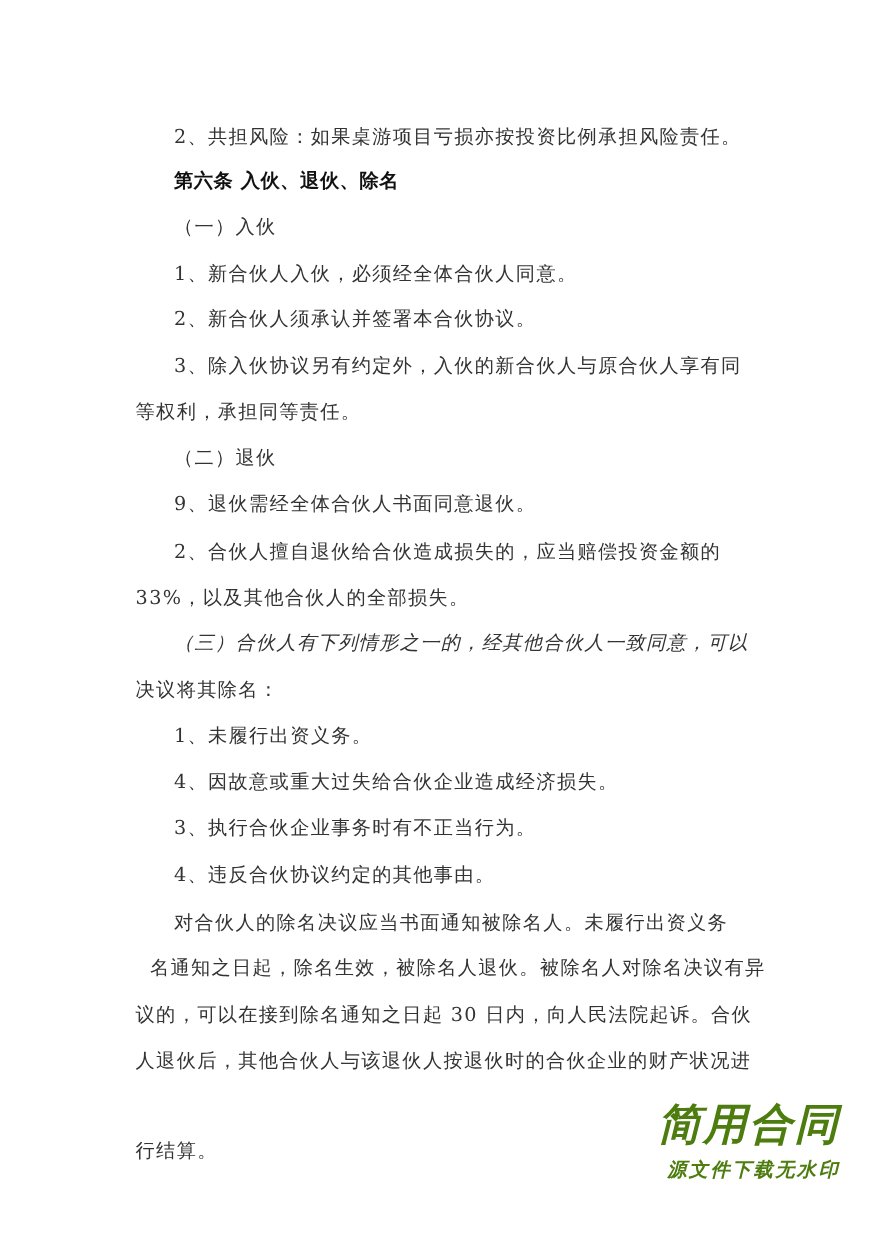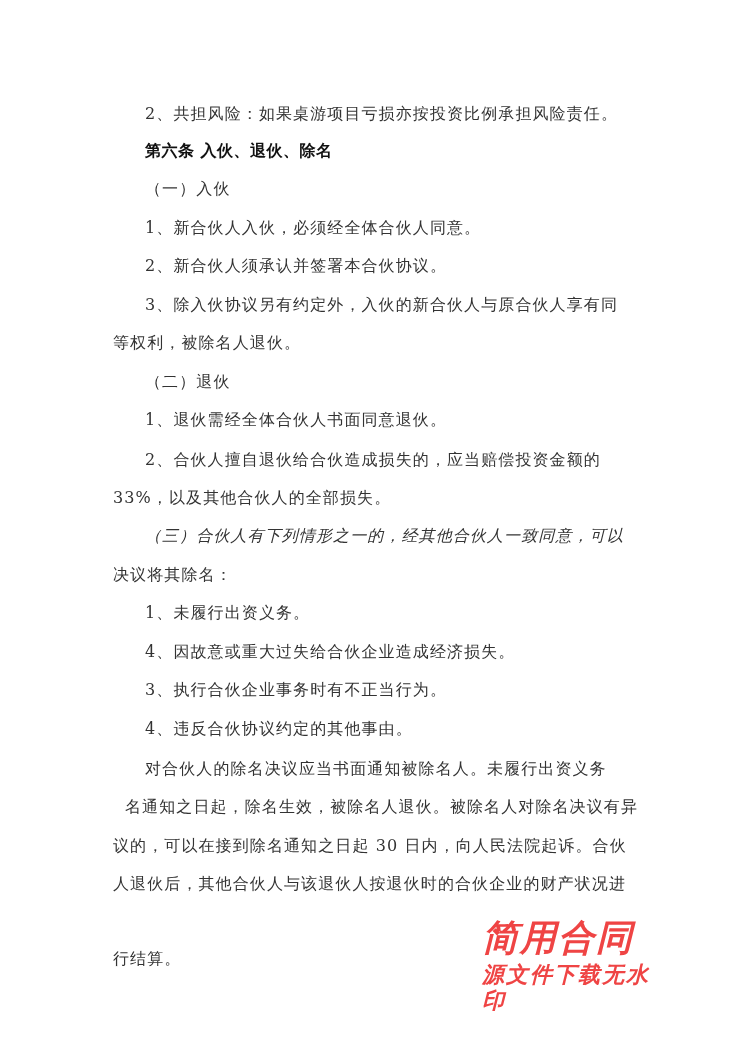--- a/index.html
+++ b/index.html
@@ -36,56 +36,56 @@
       left: 145px;
     }
     .heading {
       font-family: "DejaVu Sans", "Liberation Sans", sans-serif;
       font-weight: bold;
       color: #111111;
       letter-spacing: 0.5px;
     }
     .watermark {
       position: absolute;
-      left: 482px;
+      left: 510px;
       top: 918px;
       width: 190px;
-      text-align: left;
+      text-align: right;
       font-family: "DejaVu Sans", "Liberation Sans", sans-serif;
-      color: #ef4444;
+      color: #4d7c0f;
       font-style: italic;
     }
     .wm-main {
       font-size: 36px;
       font-weight: bold;
       letter-spacing: 2px;
       line-height: 40px;
     }
     .wm-sub {
-      font-size: 22px;
+      font-size: 16px;
       font-weight: bold;
       letter-spacing: 2px;
       line-height: 26px;
       margin-top: 4px;
     }
   </style>
 </head>
 <body>
 
 <div class="page">
   <div id="lines">
       <div class="line indent" style="top: 104px;">2、共担风险：如果桌游项目亏损亦按投资比例承担风险责任。</div>
       <div class="line indent heading" style="top: 141px; text-align: right;">第六条 入伙、退伙、除名</div>
       <div class="line indent" style="top: 179px;">（一）入伙</div>
       <div class="line indent" style="top: 218px;">1、新合伙人入伙，必须经全体合伙人同意。</div>
       <div class="line indent" style="top: 256px;">2、新合伙人须承认并签署本合伙协议。</div>
       <div class="line indent" style="top: 295px;">3、除入伙协议另有约定外，入伙的新合伙人与原合伙人享有同</div>
-      <div class="line" style="top: 333px;">等权利，被除名人退伙。</div>
+      <div class="line" style="top: 333px;">等权利，承担同等责任。</div>
       <div class="line indent" style="top: 372px;">（二）退伙</div>
-      <div class="line indent" style="top: 410px;">1、退伙需经全体合伙人书面同意退伙。</div>
+      <div class="line indent" style="top: 410px;">9、退伙需经全体合伙人书面同意退伙。</div>
       <div class="line indent" style="top: 450px;">2、合伙人擅自退伙给合伙造成损失的，应当赔偿投资金额的</div>
       <div class="line" style="top: 488px;">33%，以及其他合伙人的全部损失。</div>
       <div class="line indent" style="top: 526px; font-style: italic;">（三）合伙人有下列情形之一的，经其他合伙人一致同意，可以</div>
       <div class="line" style="top: 565px;">决议将其除名：</div>
       <div class="line indent" style="top: 603px;">1、未履行出资义务。</div>
       <div class="line indent" style="top: 642px;">4、因故意或重大过失给合伙企业造成经济损失。</div>
       <div class="line indent" style="top: 680px;">3、执行合伙企业事务时有不正当行为。</div>
       <div class="line indent" style="top: 719px;">4、违反合伙协议约定的其他事由。</div>
       <div class="line indent" style="top: 759px;">对合伙人的除名决议应当书面通知被除名人。未履行出资义务</div>
       <div class="line" style="top: 797px; margin-left: 12px;">名通知之日起，除名生效，被除名人退伙。被除名人对除名决议有异</div>

